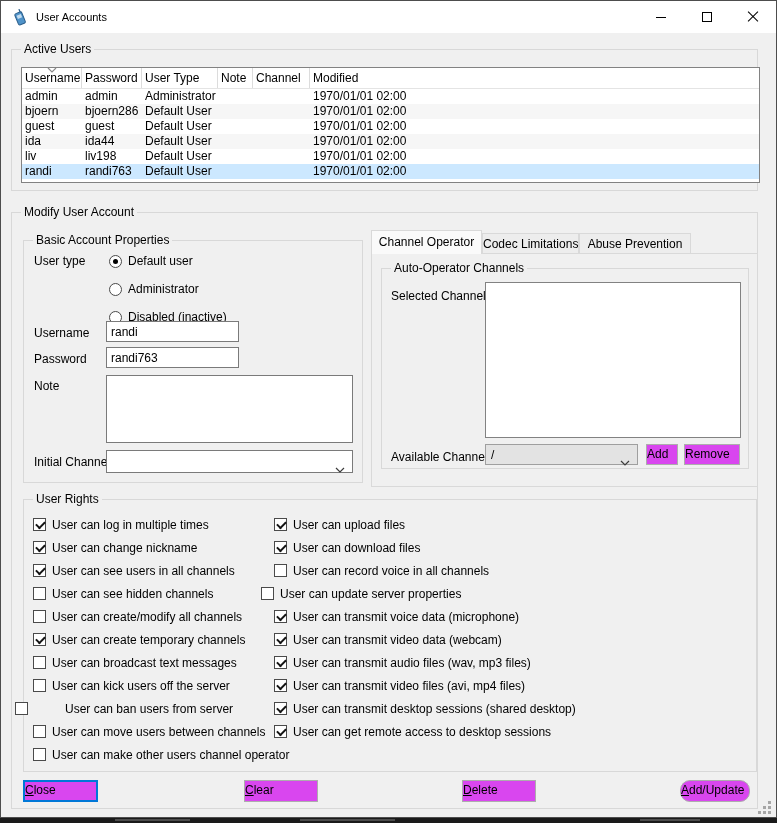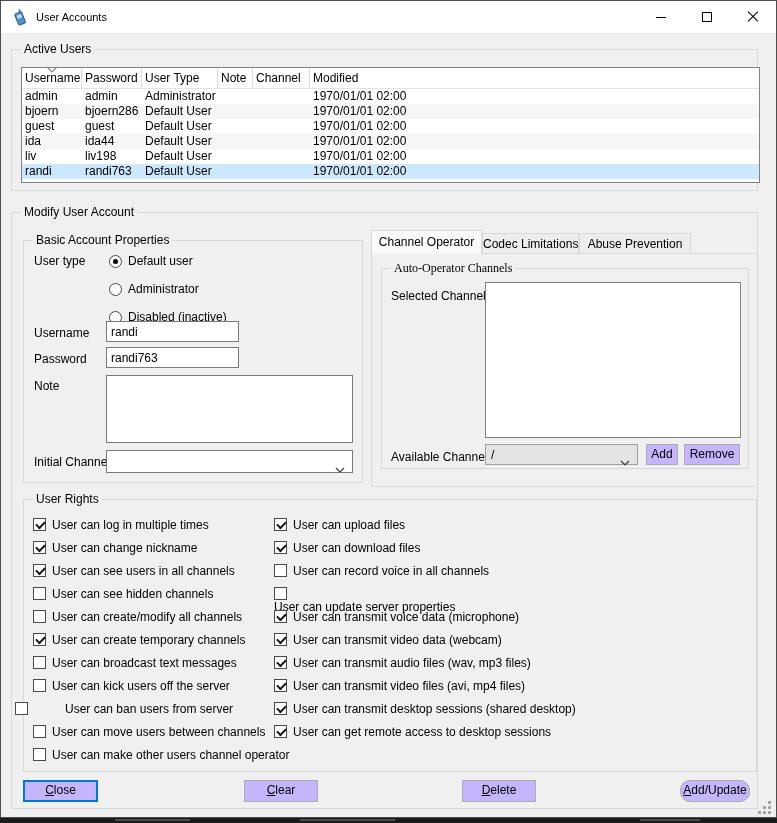--- a/index.html
+++ b/index.html
@@ -53,21 +53,21 @@
   .cb.checked::after { content:""; position:absolute; left:2px; top:2px; width:7px; height:4px; border-left:2px solid #141414; border-bottom:2px solid #141414; transform:rotate(-45deg); }
 
   
   .tab { position:absolute; border:1px solid #d9d9d9; border-bottom:none; text-align:center; white-space:nowrap; }
   .tab.active { background:#fafafa; z-index:3; line-height:23px; }
   .tab.inactive { background:#ededed; line-height:20px; }
   .tabpane { position:absolute; border:1px solid #d9d9d9; background:#f0f0f0; z-index:1; }
   .listbox { position:absolute; background:#fff; border:1px solid #828282; }
 
   
-  .btn { position:absolute; background:#c4b5fd; border:1px solid #adadad; text-align:center; line-height:19px; font-size:12px; cursor:default; }
+  .btn { position:absolute; background:#d946ef; border:1px solid #adadad; line-height:19px; font-size:12px; cursor:default; }
   .btn.primary { border:2px solid #0078d7; line-height:17px; }
   .mn { text-decoration:underline; }
 
   
   .grip { position:absolute; right:4px; bottom:2px; width:14px; height:14px; }
   .grip::after { content:""; position:absolute; right:1px; bottom:1px; width:3px; height:3px; background:#a6a6a6;
                  box-shadow:-5px 0 #a6a6a6, -10px 0 #a6a6a6, 0 -5px #a6a6a6, -5px -5px #a6a6a6, 0 -10px #a6a6a6; }
   .behind-strip { position:absolute; left:0; top:818px; width:777px; height:5px; background:#1a1a1a; }
   .behind-strip i { position:absolute; top:1px; height:2px; background:#4c4c4c; }
 </style>
@@ -211,21 +211,21 @@
   </div>
   <div class="tab inactive" style="left:481px; top:232px; width:97px; height:21px;">
     <span>Codec Limitations</span>
   </div>
   <div class="tab inactive" style="left:578px; top:232px; width:112px; height:21px;">
     <span>Abuse Prevention</span>
   </div>
   <div class="tabpane" style="left:370px; top:252px; width:387px; height:234px;"></div>
 
   <div class="group" style="left:380px; top:267px; width:368px; height:201px; z-index:2;"></div>
-  <span class="glabel" style="left:390px; top:261px; z-index:2;font-family:Liberation Serif, serif;">Auto-Operator Channels</span>
+  <span class="glabel" style="left:390px; top:261px; z-index:2;">Auto-Operator Channels</span>
 
   <span class="lbl" style="left:390px; top:289px; z-index:2;">Selected Channels</span>
   <div class="listbox" style="left:484px; top:281px; width:256px; height:156px; z-index:2;"></div>
 
   <span class="lbl" style="left:390px; top:450px; z-index:2;">Available Channels</span>
   <div class="combo gray" style="left:484px; top:443px; width:153px; height:21px; z-index:2;">
     <span>/</span>
     <span class="chev">
       <svg width="10" height="6" viewBox="0 0 10 6">
           <polyline points="1,1 5,5 9,1" fill="none" stroke="#3c3c3c" stroke-width="1.2"></polyline>
@@ -292,21 +292,21 @@
       <span>User can upload files</span>
     </div>
   <div class="cbrow" style="left:273px; top:540px;">
       <span class="cb checked"></span>
       <span>User can download files</span>
     </div>
   <div class="cbrow" style="left:273px; top:563px;">
       <span class="cb"></span>
       <span>User can record voice in all channels</span>
     </div>
-  <div class="cbrow" style="left:273px; top:586px;flex-direction:column;">
+  <div class="cbrow" style="left:260px; top:586px;">
       <span class="cb"></span>
       <span>User can update server properties</span>
     </div>
   <div class="cbrow" style="left:273px; top:609px;">
       <span class="cb checked"></span>
       <span>User can transmit voice data (microphone)</span>
     </div>
   <div class="cbrow" style="left:273px; top:632px;">
       <span class="cb checked"></span>
       <span>User can transmit video data (webcam)</span>

